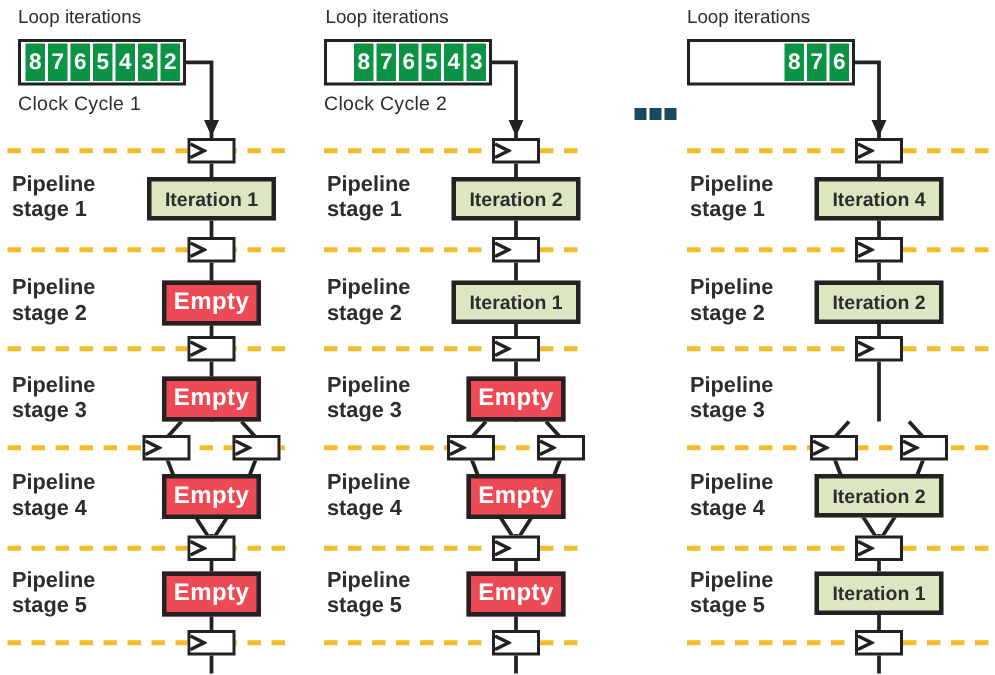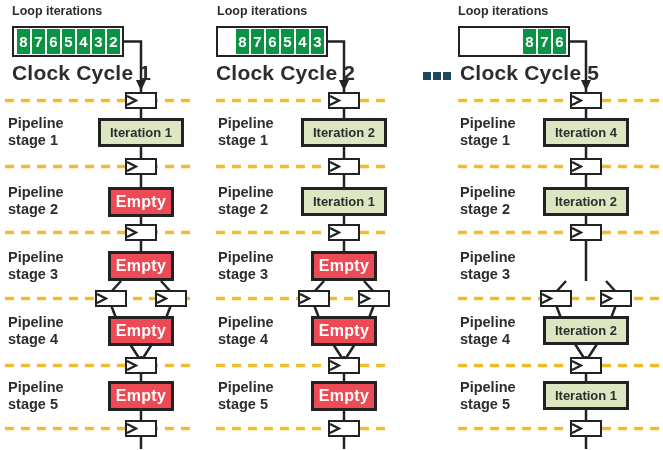--- a/index.html
+++ b/index.html
@@ -1,21 +1,21 @@
 <!DOCTYPE html>
 <html style="--green: #0a9345; --lightgreen: #dce7c2; --red: #ee4a56; --amber: #f3bc2a; --teal: #1b4a5f; --ink: #2d2d2d; --line: #222222;"><head>
 <meta charset="utf-8">
 <style>
   * { margin:0; padding:0; box-sizing:border-box; }
   html,body { background:#fff; font-family:"Liberation Sans", sans-serif; }
   #stage { position:relative; width:663px; height:450px; background:#fff; overflow:hidden; }
 
-  .lbl { position:absolute; font-weight:700; color:var(--ink); white-space:nowrap; }
+  .lbl { position:absolute; font-weight:400; color:var(--ink); white-space:nowrap; }
   .loop  { font-size:12.5px; }
-  .clock { font-size:21px; letter-spacing:.2px; }
+  .clock { font-size:13px; letter-spacing:.2px; }
 
   .digit-box { position:absolute; width:112px; height:31px; background:#fff;
                border:2px solid var(--line); display:flex; align-items:center;
                justify-content:flex-end; gap:2px; padding:0 2px; }
   .digit { width:13px; height:25px; background:var(--green); color:#fff;
            font-weight:700; font-size:15px; display:flex; align-items:center; justify-content:center; }
 
   .stage-label { position:absolute; font-weight:700; color:var(--ink);
                  font-size:14.5px; line-height:17px; white-space:nowrap; }
 
@@ -264,21 +264,20 @@
     <span class="dot"></span>
     <span class="dot"></span>
   </div>
 
   <div class="lbl loop" style="left:458px;top:4px">Loop iterations</div>
   <div class="digit-box" style="left:458px;top:26px">
     <span class="digit">8</span>
     <span class="digit">7</span>
     <span class="digit">6</span>
   </div>
-  <div class="lbl clock" style="left:460px;top:61px">Clock Cycle 5</div>
 
   <div class="stage-label" style="left:460px;top:115px">
     <div>Pipeline</div>
     <div>stage 1</div>
   </div>
   <div class="stage-label" style="left:460px;top:184px">
     <div>Pipeline</div>
     <div>stage 2</div>
   </div>
   <div class="stage-label" style="left:460px;top:249px">

